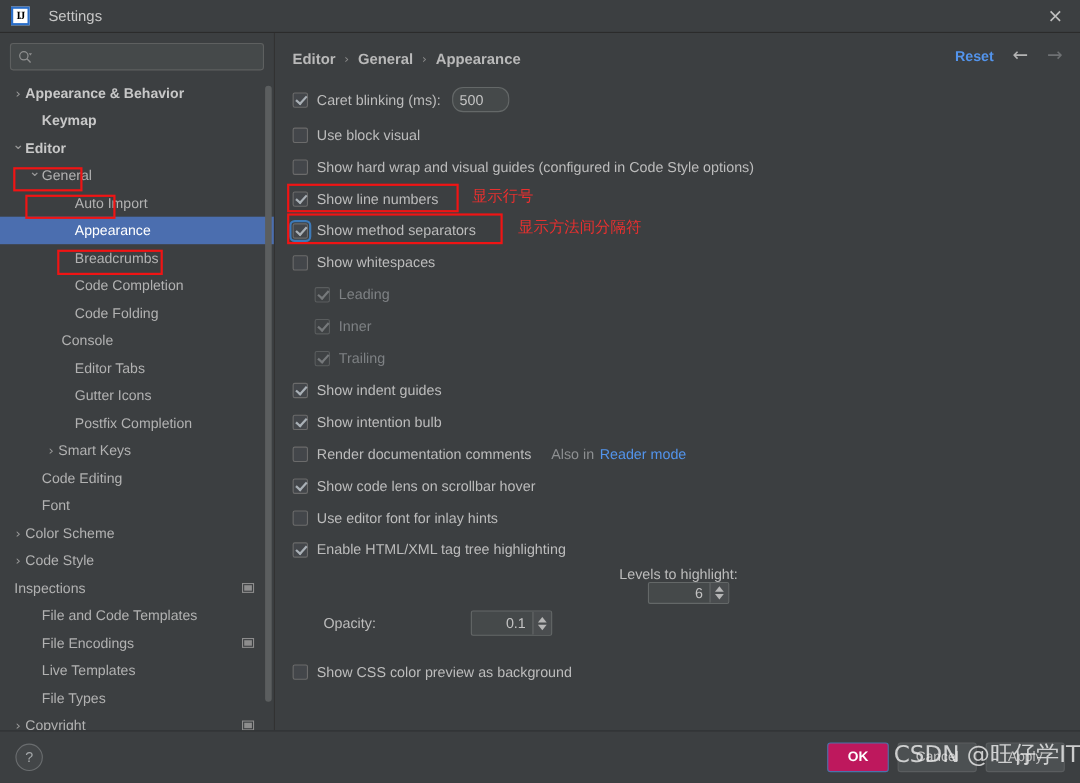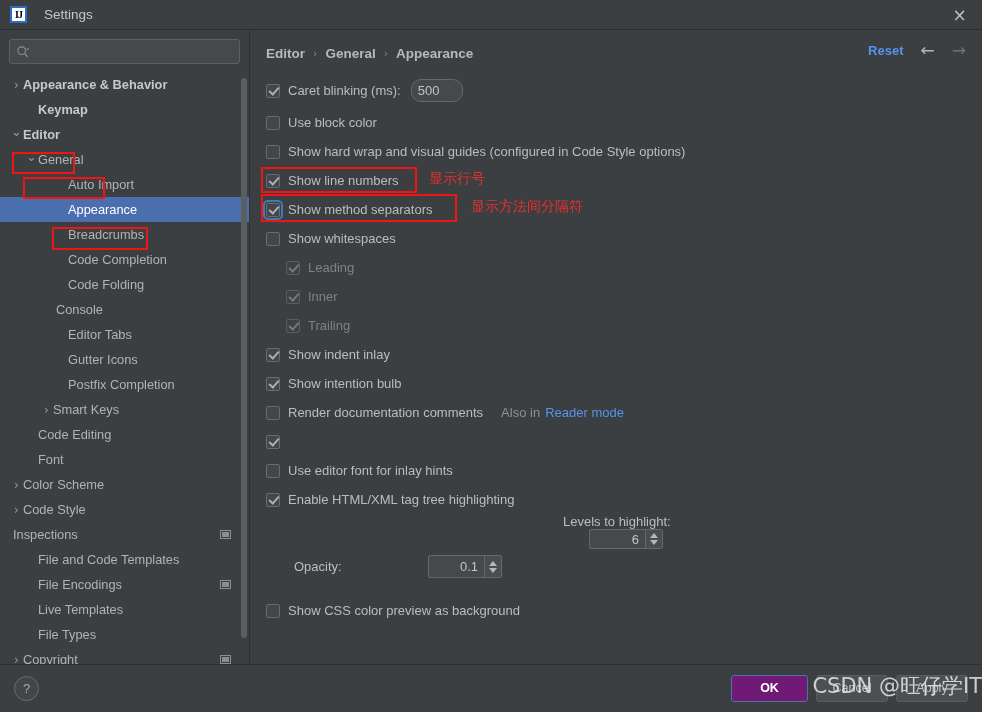--- a/index.html
+++ b/index.html
@@ -344,25 +344,25 @@
     width: 72px; height: 27px;
     border-radius: 3px;
     border: 1px solid #5a5d5f;
     background: #4c5052;
     color: #c2c2c2;
     font-family: "Liberation Sans", sans-serif;
     font-size: 12.5px;
     display: flex; align-items: center; justify-content: center;
   }
   .fbtn.primary {
-    background: #701a75;
+    background: #be185d;
     border-color: #4a73ab;
     color: #ffffff;
     font-weight: bold;
-    width: 77px;
+    width: 56px;
   }
 
   
   #watermark {
     position: absolute;
     right: 0;
     bottom: 12px;
     font-size: 21px;
     color: rgba(235,235,235,.82);
     font-family: "DejaVu Sans", sans-serif;
@@ -522,21 +522,21 @@
     <div id="options">
 
       <div class="opt-row field">
         <div class="cb checked"></div>
         <span class="opt-label">Caret blinking (ms):</span>
         <input class="txtfield" id="caret-ms-input" type="text" value="500" style="">
       </div>
 
       <div class="opt-row">
         <div class="cb"></div>
-        <span class="opt-label">Use block color</span>
+        <span class="opt-label">Use block visual</span>
       </div>
 
       <div class="opt-row">
         <div class="cb"></div>
         <span class="opt-label">Show hard wrap and visual guides (configured in Code Style options)</span>
       </div>
 
       <div class="opt-row" style="position:relative;">
         <div class="cb checked"></div>
         <span class="opt-label">Show line numbers</span>
@@ -566,37 +566,38 @@
         <span class="opt-label dim">Inner</span>
       </div>
 
       <div class="opt-row sub">
         <div class="cb checked disabled"></div>
         <span class="opt-label dim">Trailing</span>
       </div>
 
       <div class="opt-row">
         <div class="cb checked"></div>
-        <span class="opt-label">Show indent inlay</span>
+        <span class="opt-label">Show indent guides</span>
       </div>
 
       <div class="opt-row">
         <div class="cb checked"></div>
         <span class="opt-label">Show intention bulb</span>
       </div>
 
       <div class="opt-row">
         <div class="cb"></div>
         <span class="opt-label">Render documentation comments</span>
         <span class="inline-note">Also in</span>
         <span class="inline-note inline-link" style="margin-left:5px;">Reader mode</span>
       </div>
 
       <div class="opt-row">
         <div class="cb checked"></div>
+        <span class="opt-label">Show code lens on scrollbar hover</span>
       </div>
 
       <div class="opt-row">
         <div class="cb"></div>
         <span class="opt-label">Use editor font for inlay hints</span>
       </div>
 
       <div class="opt-row">
         <div class="cb checked"></div>
         <span class="opt-label">Enable HTML/XML tag tree highlighting</span>

